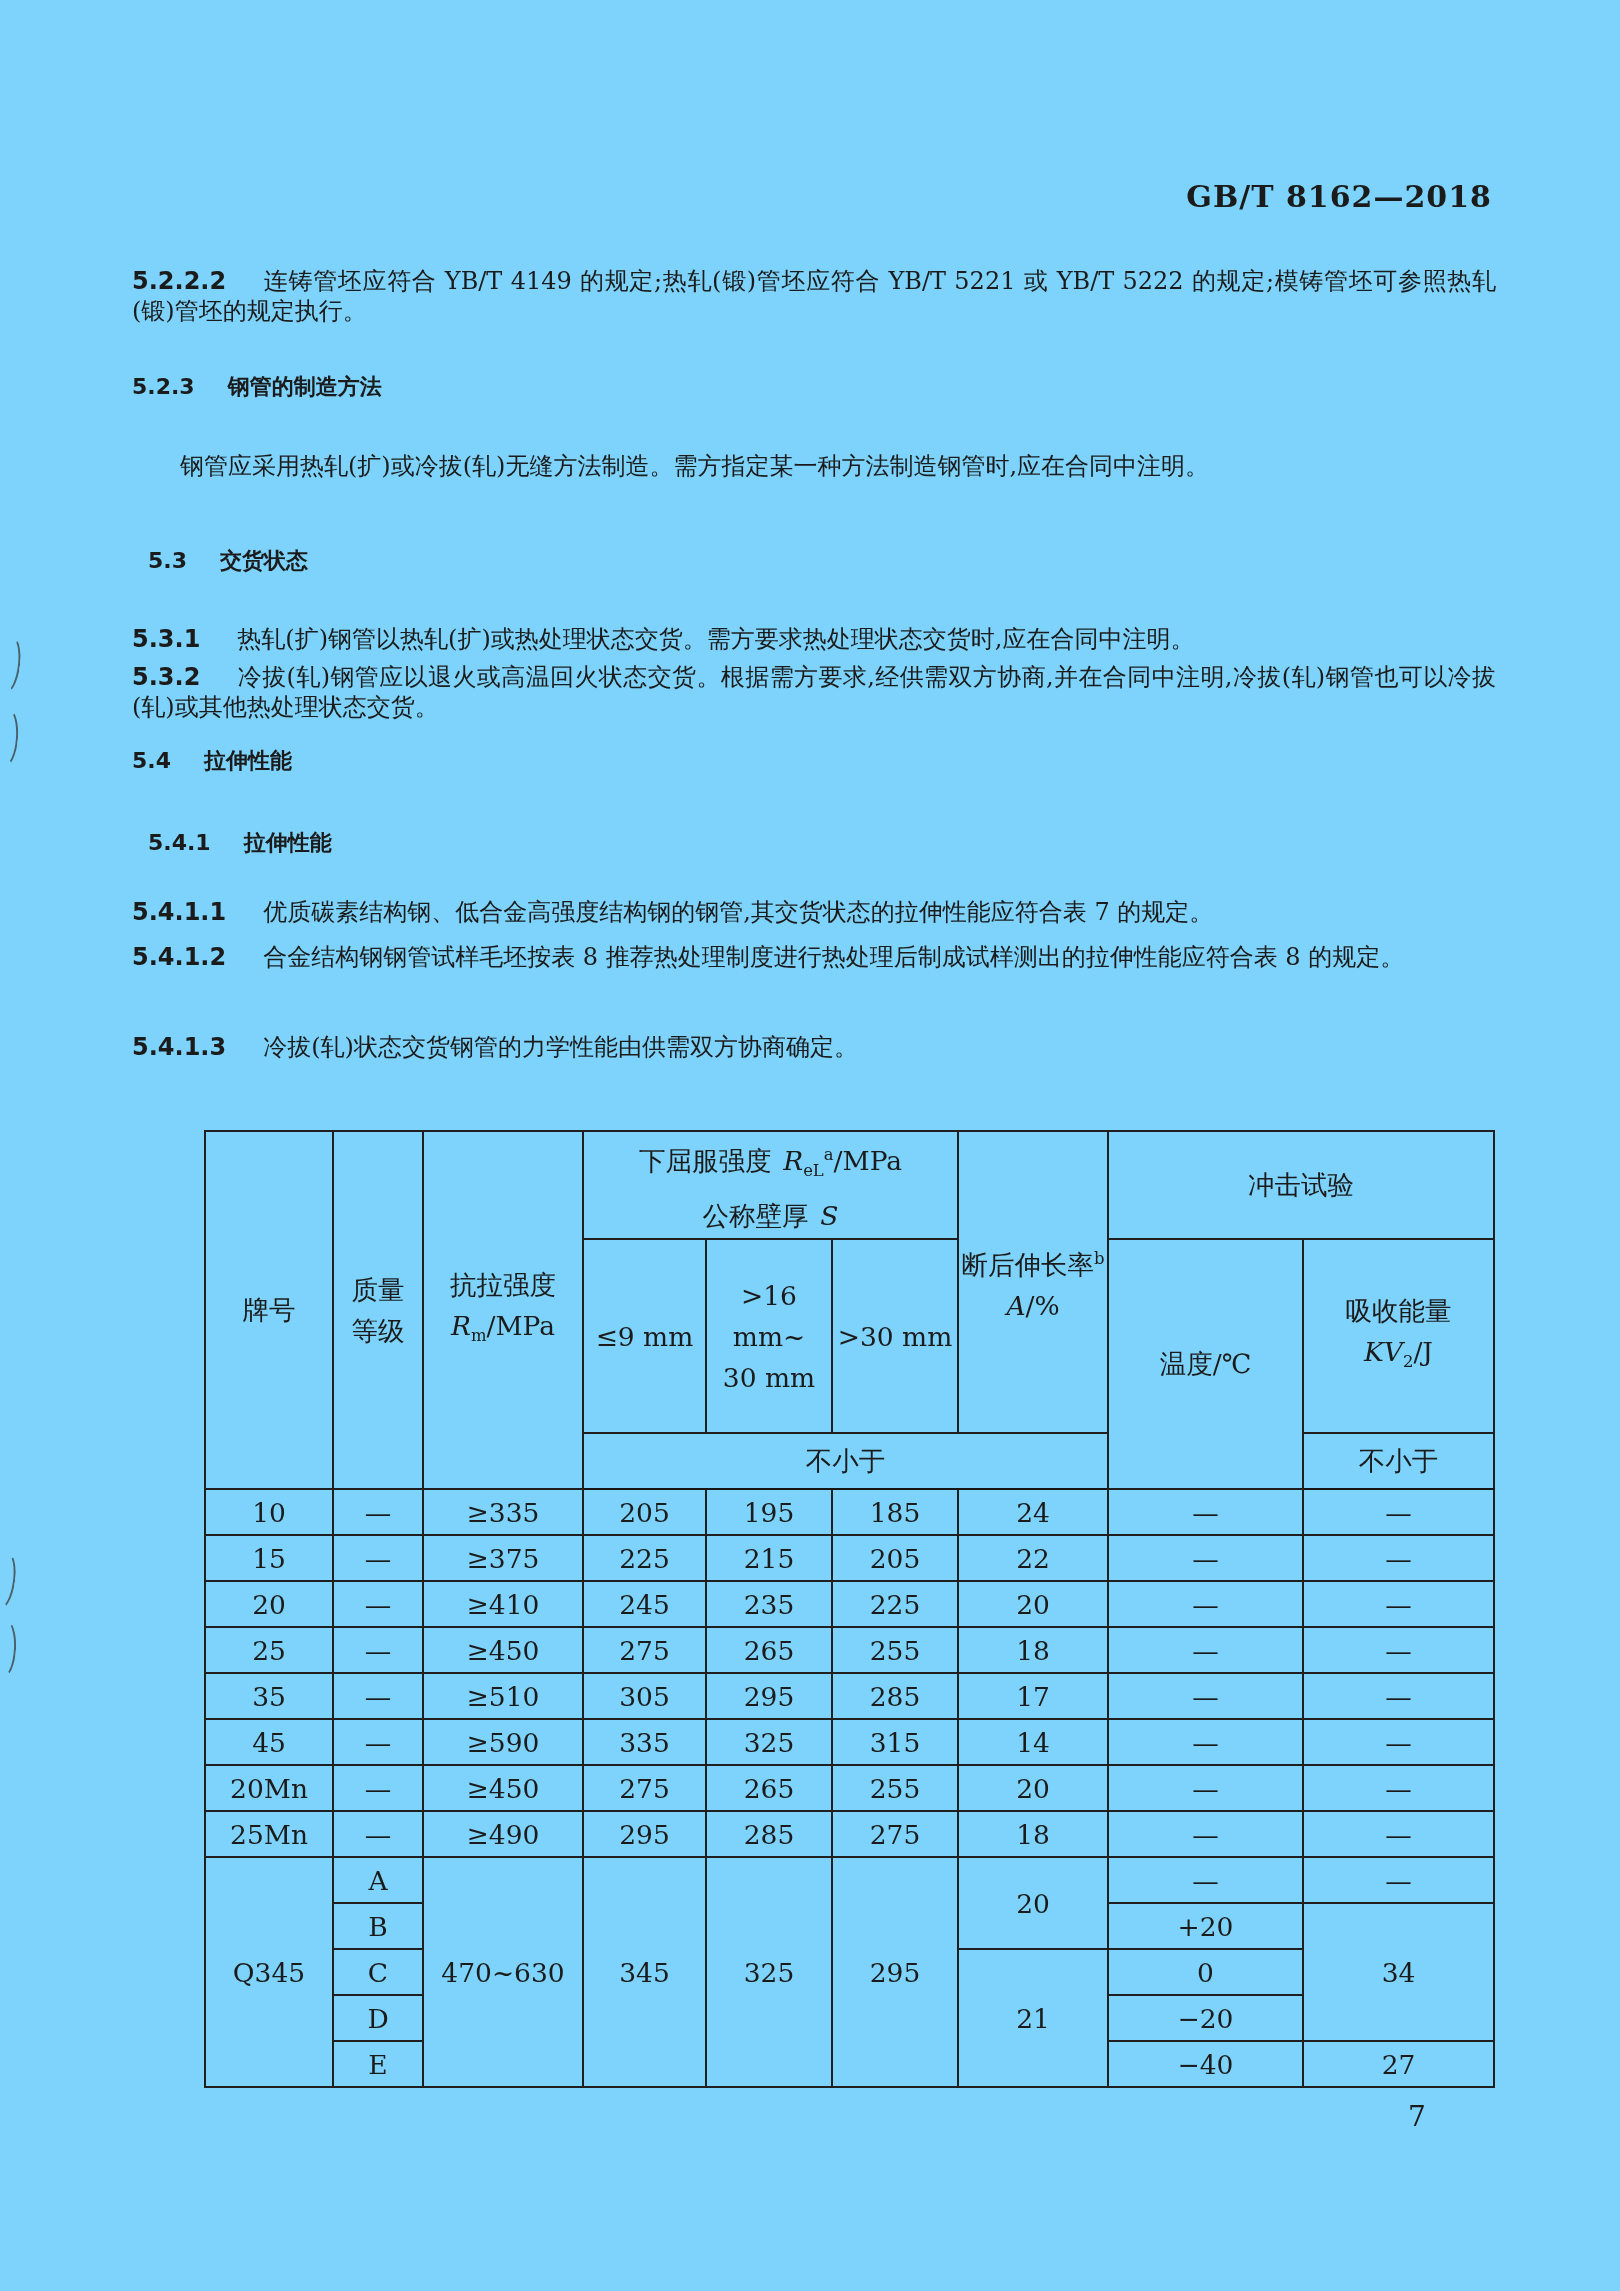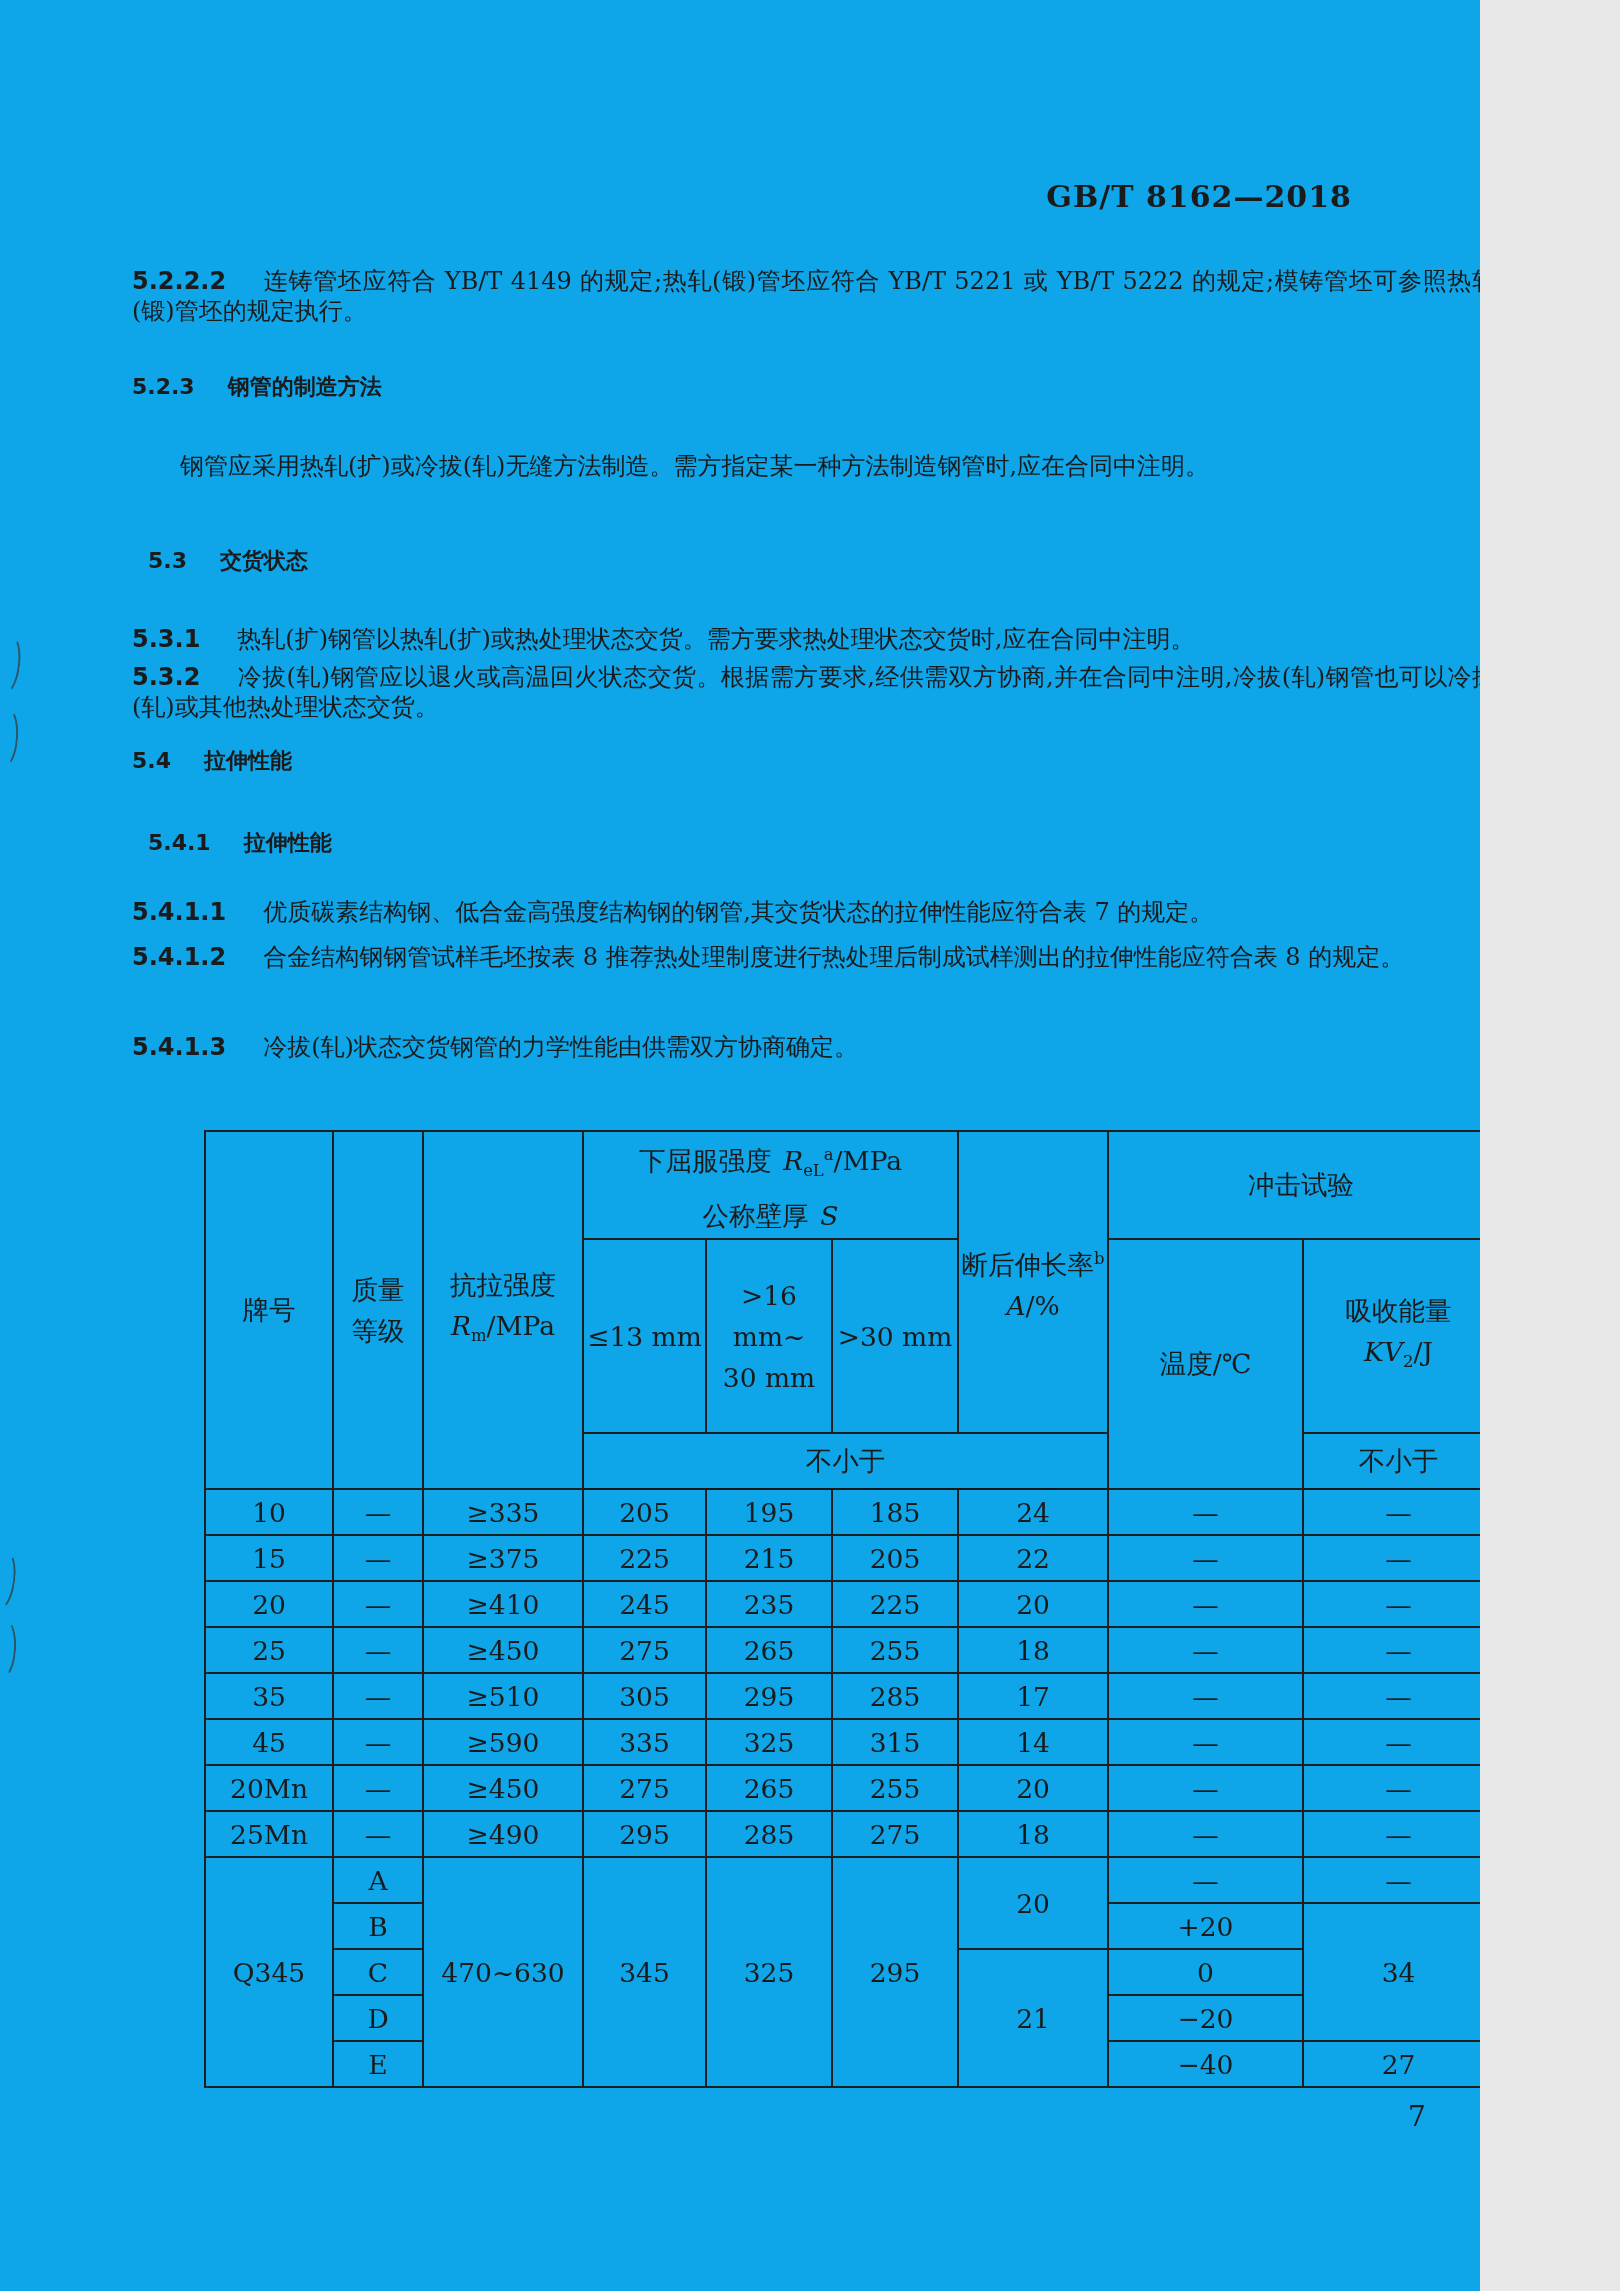--- a/index.html
+++ b/index.html
@@ -1,19 +1,19 @@
 <!DOCTYPE html>
 <html><head>
 <meta charset="utf-8">
 <style>
   html,body{margin:0;padding:0;background:#e8e8e8;}
   .page{
     position:relative;
-    width:1480px;height:2292px;
-    background:#0ea5e9;
+    width:1620px;height:2292px;
+    background:#7dd3fc;
     font-family:"DejaVu Serif","Liberation Serif",serif;
     color:#1b1b1b;
     overflow:hidden;
   }
   
   .doc-code{
     position:absolute;top:179px;right:128px;
     font-size:30px;font-weight:600;letter-spacing:1px;
   }
   .para{
@@ -174,21 +174,21 @@
         </div>
       </th>
       <th rowspan="2" class="two-line">
         <div><span>断后伸长率</span><sup>b</sup></div>
         <div><i>A</i><span>/%</span></div>
       </th>
       <th colspan="2">冲击试验</th>
     </tr>
 
     <tr class="hr2">
-      <th>≤13 mm</th>
+      <th>≤9 mm</th>
       <th class="two-line">
         <div>&gt;16 mm~</div>
         <div>30 mm</div>
       </th>
       <th>&gt;30 mm</th>
       <th rowspan="2">温度/℃</th>
       <th class="two-line">
         <div>吸收能量</div>
         <div><i>KV</i><sub>2</sub><span>/J</span></div>
       </th>

